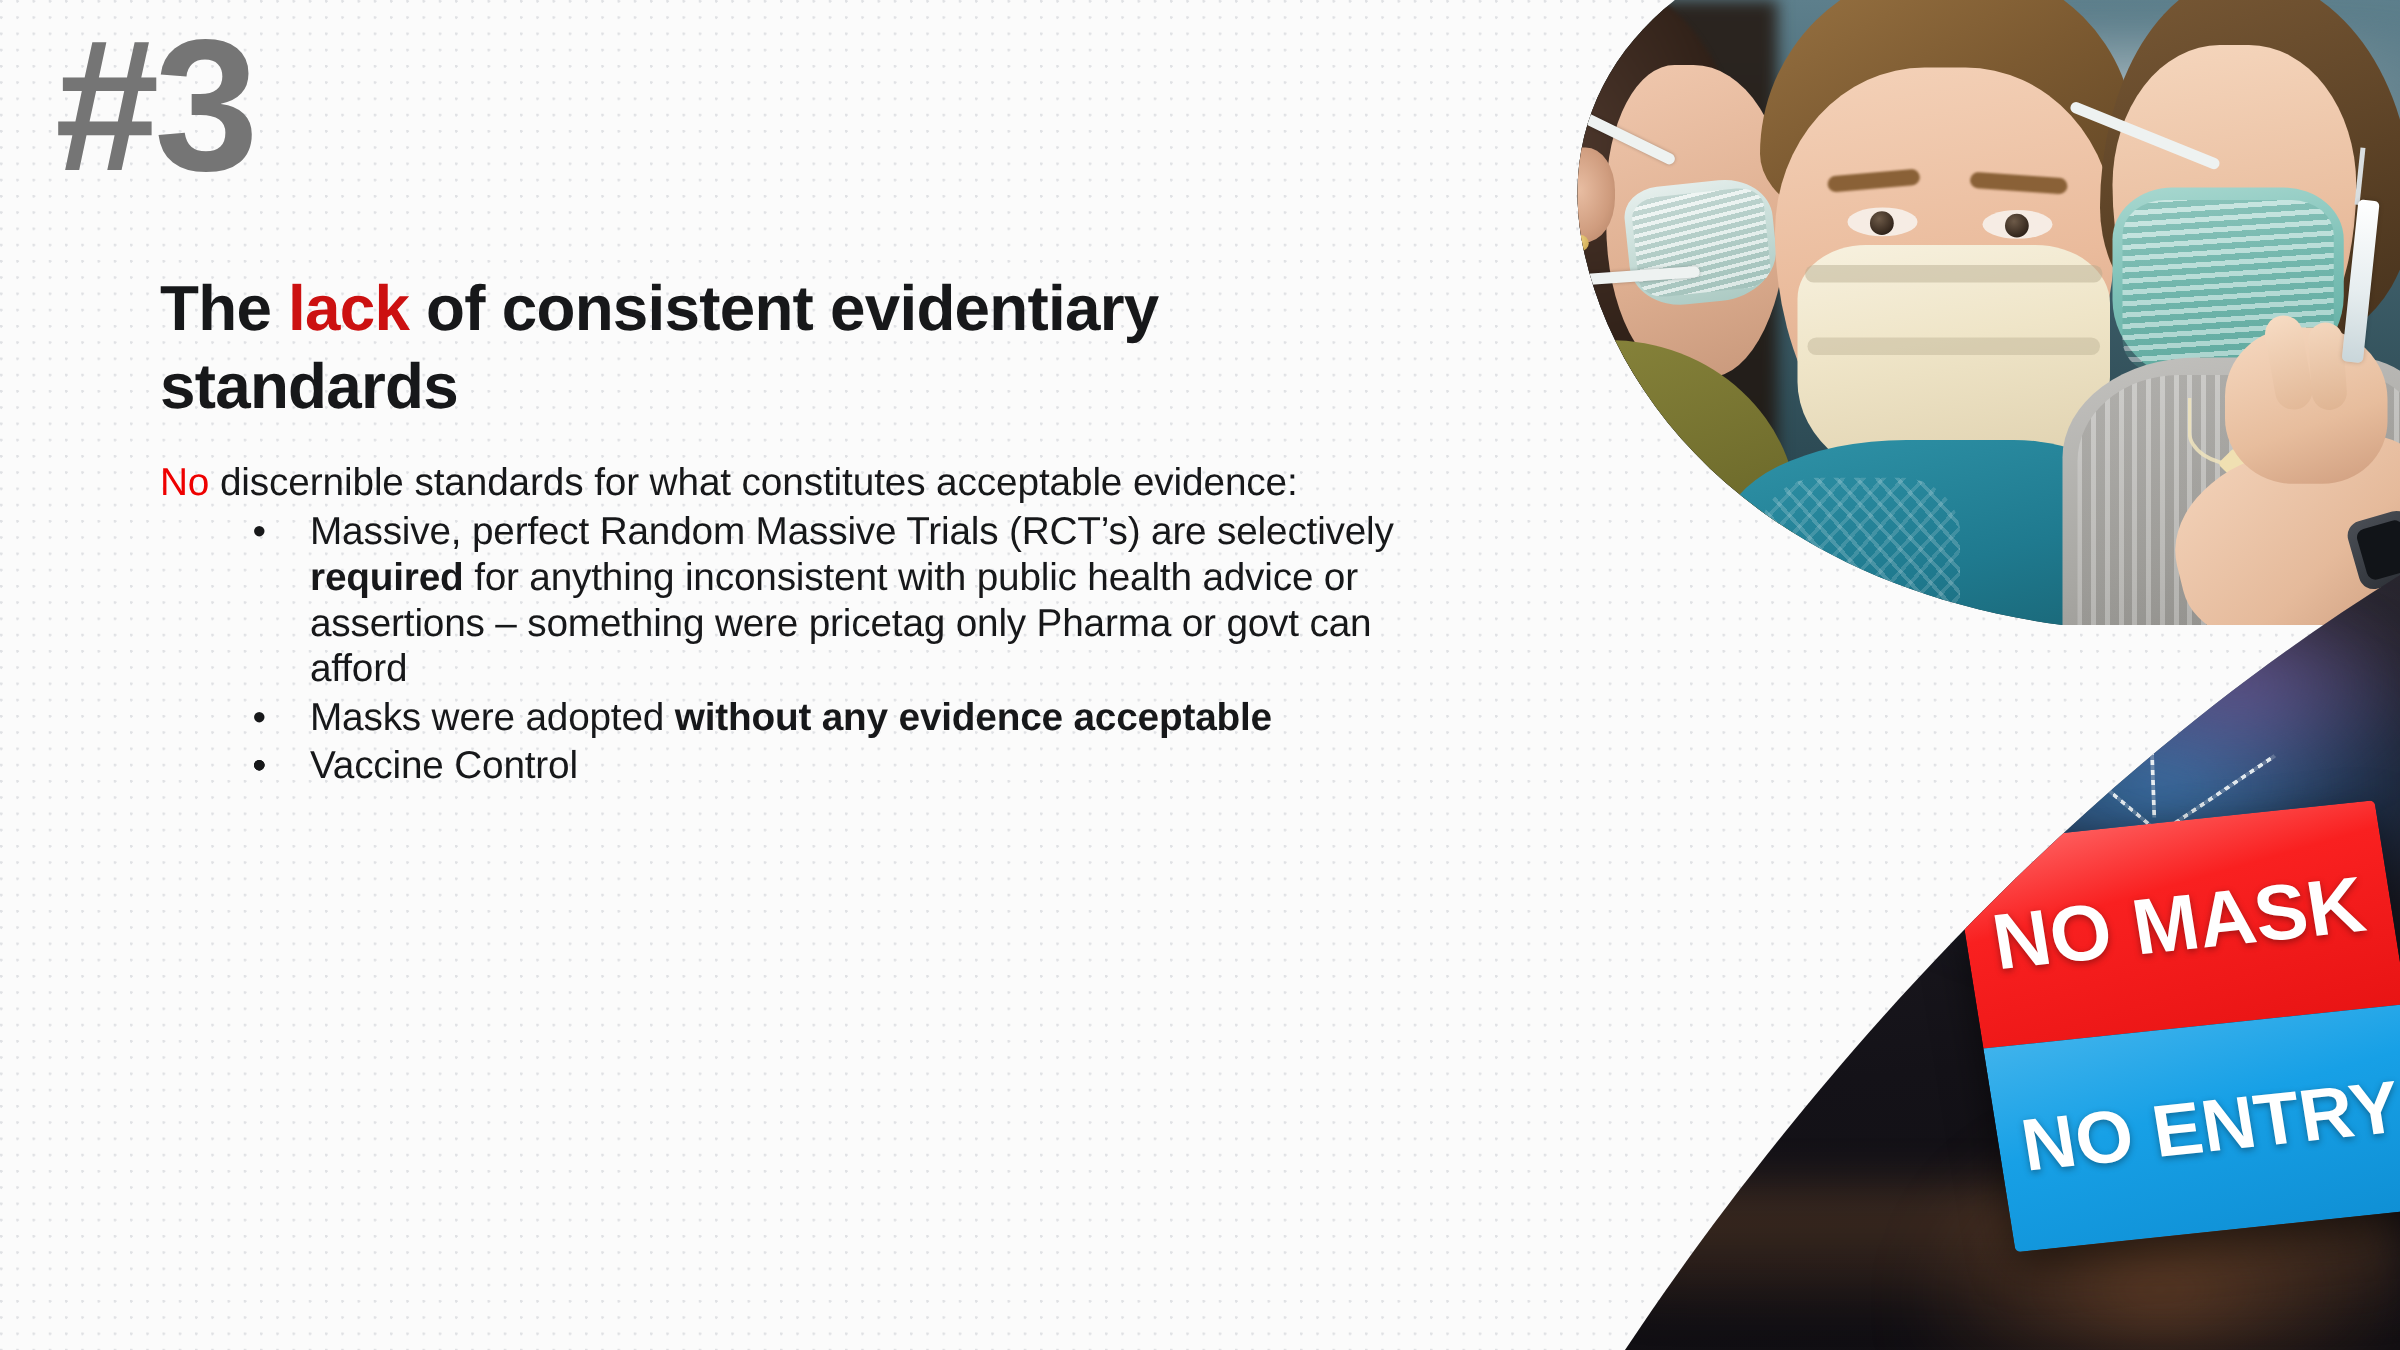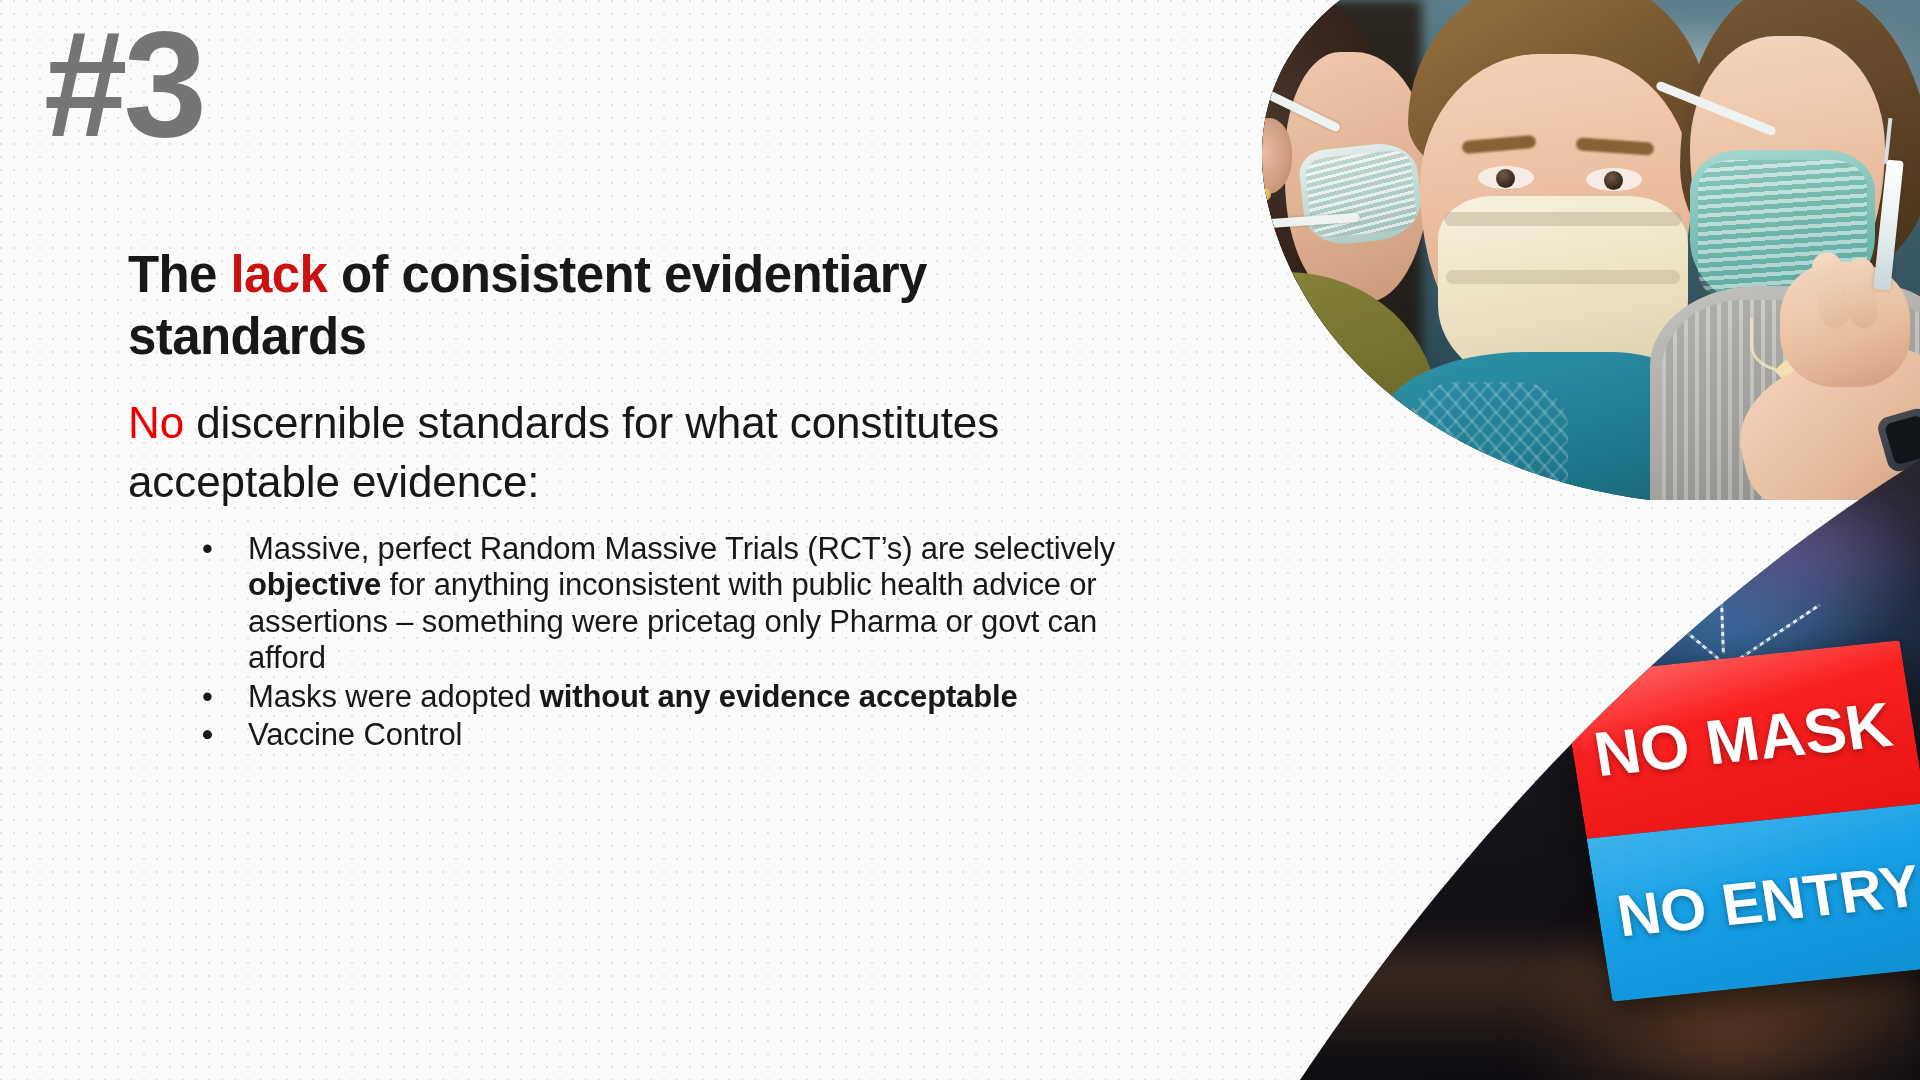--- a/index.html
+++ b/index.html
@@ -30,21 +30,21 @@
     color: #757575;
     letter-spacing: -4px;
     line-height: 1.05;
     user-select: none;
   }
 
   
   #text-column {
     position: absolute;
     left: 128px;
-    top: 244px;
+    top: 216px;
     width: 1010px;
   }
 
   #headline {
     font-size: 51px;
     font-weight: bold;
     color: #17181a;
     line-height: 1.22;
     letter-spacing: -0.6px;
     margin: 0 0 26px 0;
@@ -54,24 +54,24 @@
 
   #lead-paragraph {
     font-size: 33px;
     color: #17181a;
     line-height: 1.32;
     margin: 0 0 44px 0;
     letter-spacing: -0.1px;
   }
 
   #standards-intro {
-    font-size: 44px;
+    font-size: 31px;
     color: #17181a;
     line-height: 1.32;
-    margin: 0 0 20px 0;
+    margin: 0 0 0 0;
     letter-spacing: -0.1px;
   }
 
   #bullet-list {
     list-style: none;
     margin: 0;
     padding: 0 0 0 68px;
   }
   #bullet-list li {
     position: relative;
@@ -420,21 +420,21 @@
 
   <div id="text-column">
 
     <h1 id="headline"><span>The </span><span class="accent-red">lack</span><span> of consistent evidentiary standards</span></h1>
 
 
     <p id="standards-intro"><span class="accent-red-bright">No</span><span> discernible standards for what constitutes acceptable evidence:</span></p>
 
     <ul id="bullet-list">
       <li>
-        <span class="bullet-dot">•</span><span>Massive, perfect Random Massive Trials (RCT’s) are selectively </span><span class="b">objective</span><span> for anything inconsistent with public health advice or assertions – something were pricetag only Pharma or govt can afford</span>
+        <span class="bullet-dot">•</span><span>Massive, perfect Random Massive Trials (RCT’s) are selectively </span><span class="b">required</span><span> for anything inconsistent with public health advice or assertions – something were pricetag only Pharma or govt can afford</span>
       </li>
       <li>
         <span class="bullet-dot">•</span><span>Masks were adopted </span><span class="b">without any evidence acceptable</span><span></span>
       </li>
       <li>
         <span class="bullet-dot">•</span><span class="b"></span><span></span>
       </li>
       <li>
         <span class="bullet-dot">•</span><span class="b"></span><span></span>
       </li>

